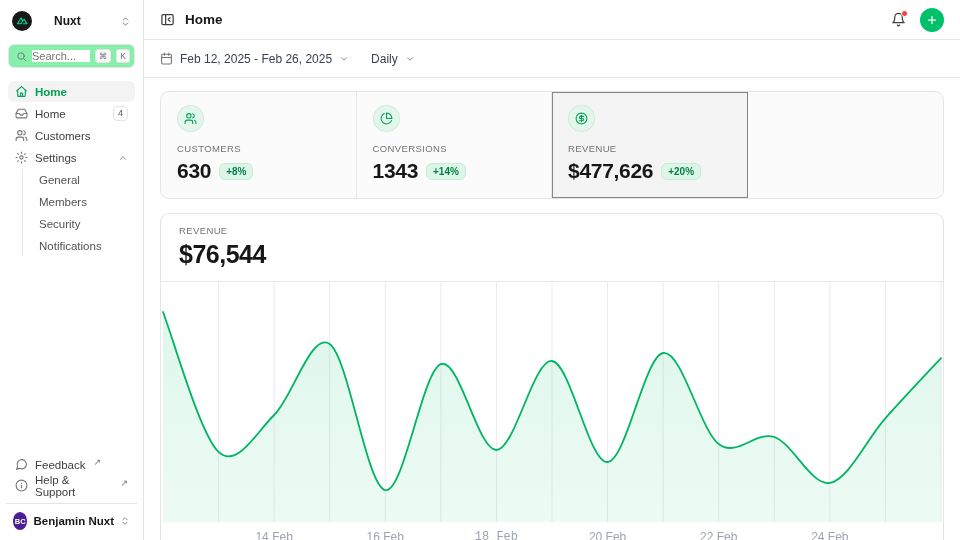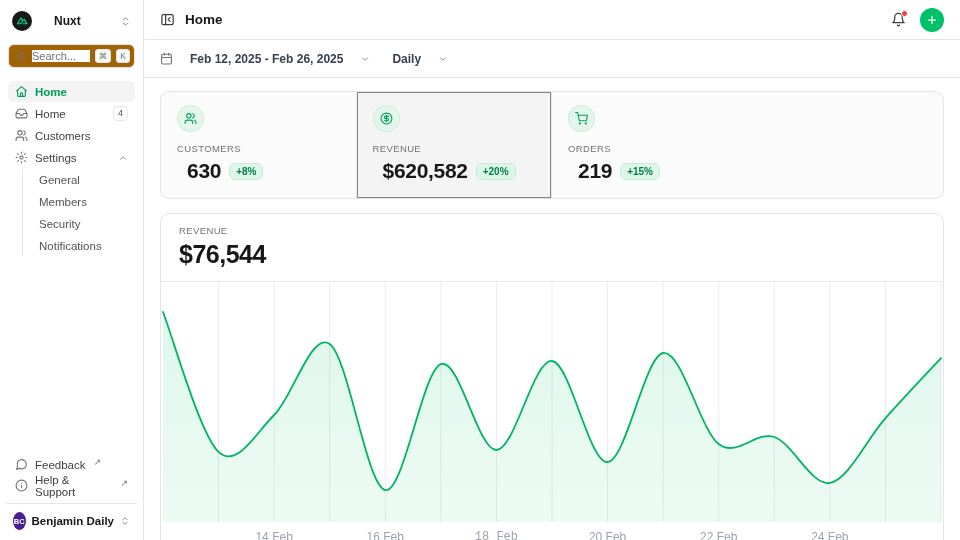--- a/index.html
+++ b/index.html
@@ -10,21 +10,21 @@
   
   .sidebar { width:144px; min-width:144px; border-right:1px solid #e5e5e5;
     display:flex; flex-direction:column; padding:9px 8px 8px; background:#fff; }
   .ws-row { display:flex; align-items:center; gap:22px; padding:2px 4px; border-radius:6px;
     cursor:pointer; margin-bottom:11px; }
   .ws-logo { width:20px; height:20px; border-radius:50%; background:#18181b;
     display:flex; align-items:center; justify-content:center; }
   .ws-name { font-size:12px; font-weight:700; flex:1; }
   .muted-ic { color:#737373; display:flex; }
   .search-box { display:flex; align-items:center; gap:5px; border:1px solid #e5e5e5;
-    border-radius:6px; height:24px; padding:0 4px 0 7px; margin-bottom:13px; background:#a16207; }
+    border-radius:6px; height:24px; padding:0 4px 0 7px; margin-bottom:13px; background:#86efac; }
   .search-box input { border:0; outline:0; width:100%; font-size:11px;
     font-family:"Liberation Sans", sans-serif; color:#171717; min-width:0; }
   .search-box input::placeholder { color:#737373; }
   .kbd { font-size:8.5px; color:#71717a; border:1px solid #e5e5e5; background:#fafafa;
     border-radius:3px; padding:1px 3px; line-height:1.2; }
   .nav { display:flex; flex-direction:column; gap:1px; }
   .nav-item { display:flex; align-items:center; gap:7px; height:21px; padding:0 7px;
     border-radius:6px; font-size:11.5px; color:#404040; cursor:pointer; }
   .nav-item .lbl { flex:1; }
   .nav-item.active { background:#f2f3f2; color:#00a155; font-weight:600; }
@@ -51,40 +51,40 @@
     align-items:center; padding:0 16px; gap:10px; }
   .page-title { font-size:13.5px; font-weight:700; }
   .topbar-right { margin-left:auto; display:flex; align-items:center; gap:14px; }
   .bell-wrap { position:relative; display:flex; cursor:pointer; color:#404040; }
   .bell-dot { position:absolute; top:-2px; right:-2px; width:7px; height:7px;
     border-radius:50%; background:#ef4444; border:1.5px solid #fff; }
   .plus-btn { width:24px; height:24px; border-radius:50%; background:#00c16a; border:0;
     color:#fff; display:flex; align-items:center; justify-content:center; cursor:pointer; }
   .toolbar { height:38px; min-height:38px; border-bottom:1px solid #e5e5e5; display:flex;
     align-items:center; padding:0 16px; gap:22px; }
-  .tb-btn { display:flex; align-items:center; gap:17px; font-size:12px; font-weight:700;
+  .tb-btn { display:flex; align-items:center; gap:7px; font-size:12px; font-weight:400;
     color:#374151; background:none; border:0; cursor:pointer;
     font-family:"Liberation Sans", sans-serif; }
   .chev { color:#737373; display:flex; }
 
   .content { padding:13px 16px 0; display:flex; flex-direction:column; }
 
   
   .stats { display:grid; grid-template-columns:repeat(4,1fr); border:1px solid #e5e5e5;
     border-radius:9px; background:#fbfbfb; overflow:hidden; }
   .stat { padding:13px 16px 15px; border-right:1px solid #e8e8e8; cursor:pointer; position:relative; }
   .stat:last-child { border-right:0; }
   .stat.selected { background:#f4f4f5; box-shadow:inset 0 0 0 1px #85858d; }
   .stat-ic { width:27px; height:27px; border-radius:50%; background:#e4f6ec;
     box-shadow:inset 0 0 0 1px #cdeeda; color:#00a155; display:flex; align-items:center;
     justify-content:center; margin-bottom:11px; }
   .stat-label { font-size:9.5px; letter-spacing:0.04em; color:#737373; font-weight:500;
     margin-bottom:5px; }
   .stat-vrow { display:flex; align-items:center; gap:8px; }
-  .stat-value { font-size:21px; font-weight:700; letter-spacing:-0.3px;margin-left:10px; }
+  .stat-value { font-size:21px; font-weight:700; letter-spacing:-0.3px; }
   .delta-badge { font-size:10px; font-weight:600; color:#007f45; background:#ddf6e8;
     border:1px solid #c3eed6; border-radius:6px; padding:2px 6px; }
 
   
   .chart-card { margin-top:14px; border:1px solid #e5e5e5; border-radius:9px; background:#fff;
     height:380px; overflow:hidden; display:flex; flex-direction:column; }
   .chart-head { padding:11px 18px 12px; }
   .chart-label { font-size:9.5px; letter-spacing:0.04em; color:#737373; font-weight:500;
     margin-bottom:4px; }
   .chart-value { font-size:25px; font-weight:700; letter-spacing:-0.5px; }
@@ -199,21 +199,21 @@
               <path d="M12 16v-4"></path>
               <path d="M12 8h.01"></path>
             </svg>
         </span>
         <span>Help &amp; Support</span>
         <span class="ext-arrow">↗</span>
       </div>
       <div class="sb-divider"></div>
       <div class="user-row">
         <span class="avatar">BC</span>
-        <span class="user-name">Benjamin Daily</span>
+        <span class="user-name">Benjamin Nuxt</span>
         <span class="muted-ic">
           <svg width="10" height="10" viewBox="0 0 24 24" fill="none" stroke="currentColor" stroke-width="2" stroke-linecap="round" stroke-linejoin="round">
               <path d="m7 15 5 5 5-5M7 9l5-5 5 5"></path>
             </svg>
         </span>
       </div>
     </div>
   </aside>
 
   <div class="main">
@@ -279,46 +279,45 @@
                 <path d="M22 21v-2a4 4 0 0 0-3-3.87"></path>
                 <path d="M16 3.13a4 4 0 0 1 0 7.75"></path>
               </svg>
           </div>
           <div class="stat-label">CUSTOMERS</div>
           <div class="stat-vrow">
             <span class="stat-value">630</span>
             <span class="delta-badge">+8%</span>
           </div>
         </div>
+        <div class="stat">
+          <div class="stat-ic">
+            <svg width="13" height="13" viewBox="0 0 24 24" fill="none" stroke="currentColor" stroke-width="2" stroke-linecap="round" stroke-linejoin="round">
+                <path d="M21.21 15.89A10 10 0 1 1 8 2.83"></path>
+                <path d="M22 12A10 10 0 0 0 12 2v10z"></path>
+              </svg>
+          </div>
+          <div class="stat-label">CONVERSIONS</div>
+          <div class="stat-vrow">
+            <span class="stat-value">1343</span>
+            <span class="delta-badge">+14%</span>
+          </div>
+        </div>
         <div class="stat selected">
           <div class="stat-ic">
             <svg width="13" height="13" viewBox="0 0 24 24" fill="none" stroke="currentColor" stroke-width="2" stroke-linecap="round" stroke-linejoin="round">
                 <circle cx="12" cy="12" r="10"></circle>
                 <path d="M16 8h-6a2 2 0 1 0 0 4h4a2 2 0 1 1 0 4H8"></path>
                 <path d="M12 18V6"></path>
               </svg>
           </div>
           <div class="stat-label">REVENUE</div>
           <div class="stat-vrow">
-            <span class="stat-value">$620,582</span>
+            <span class="stat-value">$477,626</span>
             <span class="delta-badge">+20%</span>
-          </div>
-        </div>
-        <div class="stat">
-          <div class="stat-ic">
-            <svg width="13" height="13" viewBox="0 0 24 24" fill="none" stroke="currentColor" stroke-width="2" stroke-linecap="round" stroke-linejoin="round">
-                <circle cx="9" cy="21" r="1"></circle>
-                <circle cx="20" cy="21" r="1"></circle>
-                <path d="M1 1h4l2.68 13.39a2 2 0 0 0 2 1.61h9.72a2 2 0 0 0 2-1.61L23 6H6"></path>
-              </svg>
-          </div>
-          <div class="stat-label">ORDERS</div>
-          <div class="stat-vrow">
-            <span class="stat-value">219</span>
-            <span class="delta-badge">+15%</span>
           </div>
         </div>
       </div>
 
       <div class="chart-card">
         <div class="chart-head">
           <div class="chart-label">REVENUE</div>
           <div class="chart-value">$76,544</div>
         </div>
         <div class="chart-sep"></div>

